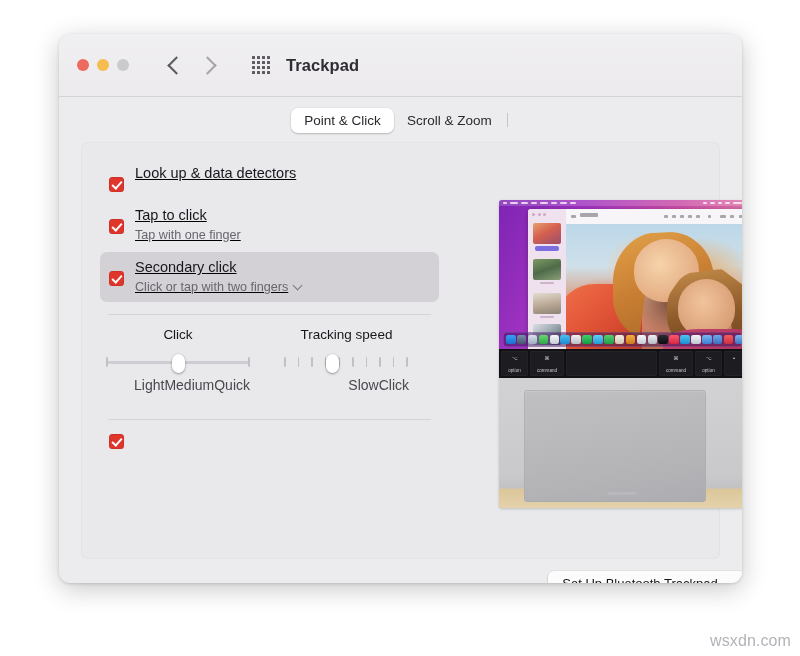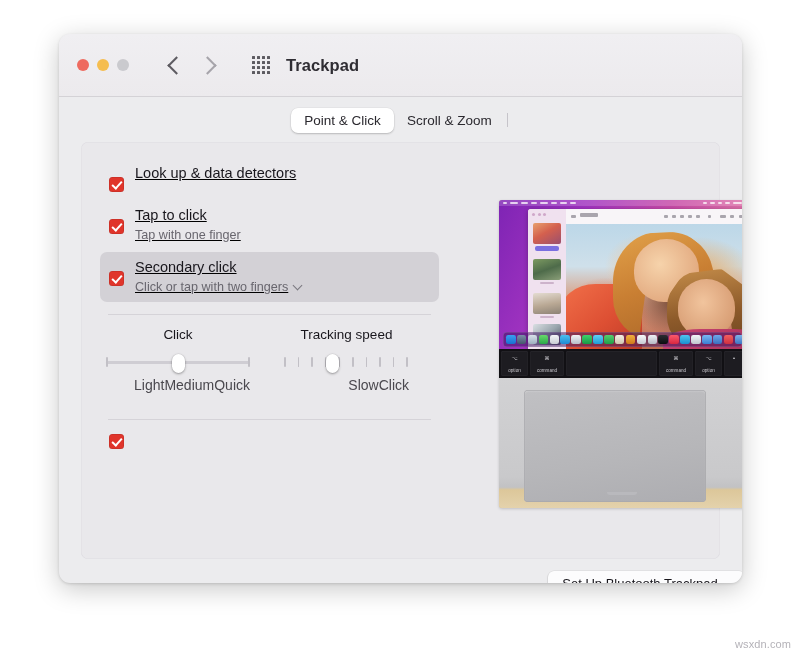--- a/index.html
+++ b/index.html
@@ -509,21 +509,21 @@
     align-items: center;
     justify-content: center;
     cursor: default;
   }
 
   
   #watermark {
     position: absolute;
     right: 9px;
     bottom: 6px;
-    font-size: 11px;
+    font-size: 16px;
     color: #b4b2b8;
     letter-spacing: 0.1px;
   }
 </style>
 </head>
 <body>
 
 <div id="window">
 
   <div id="titlebar">

